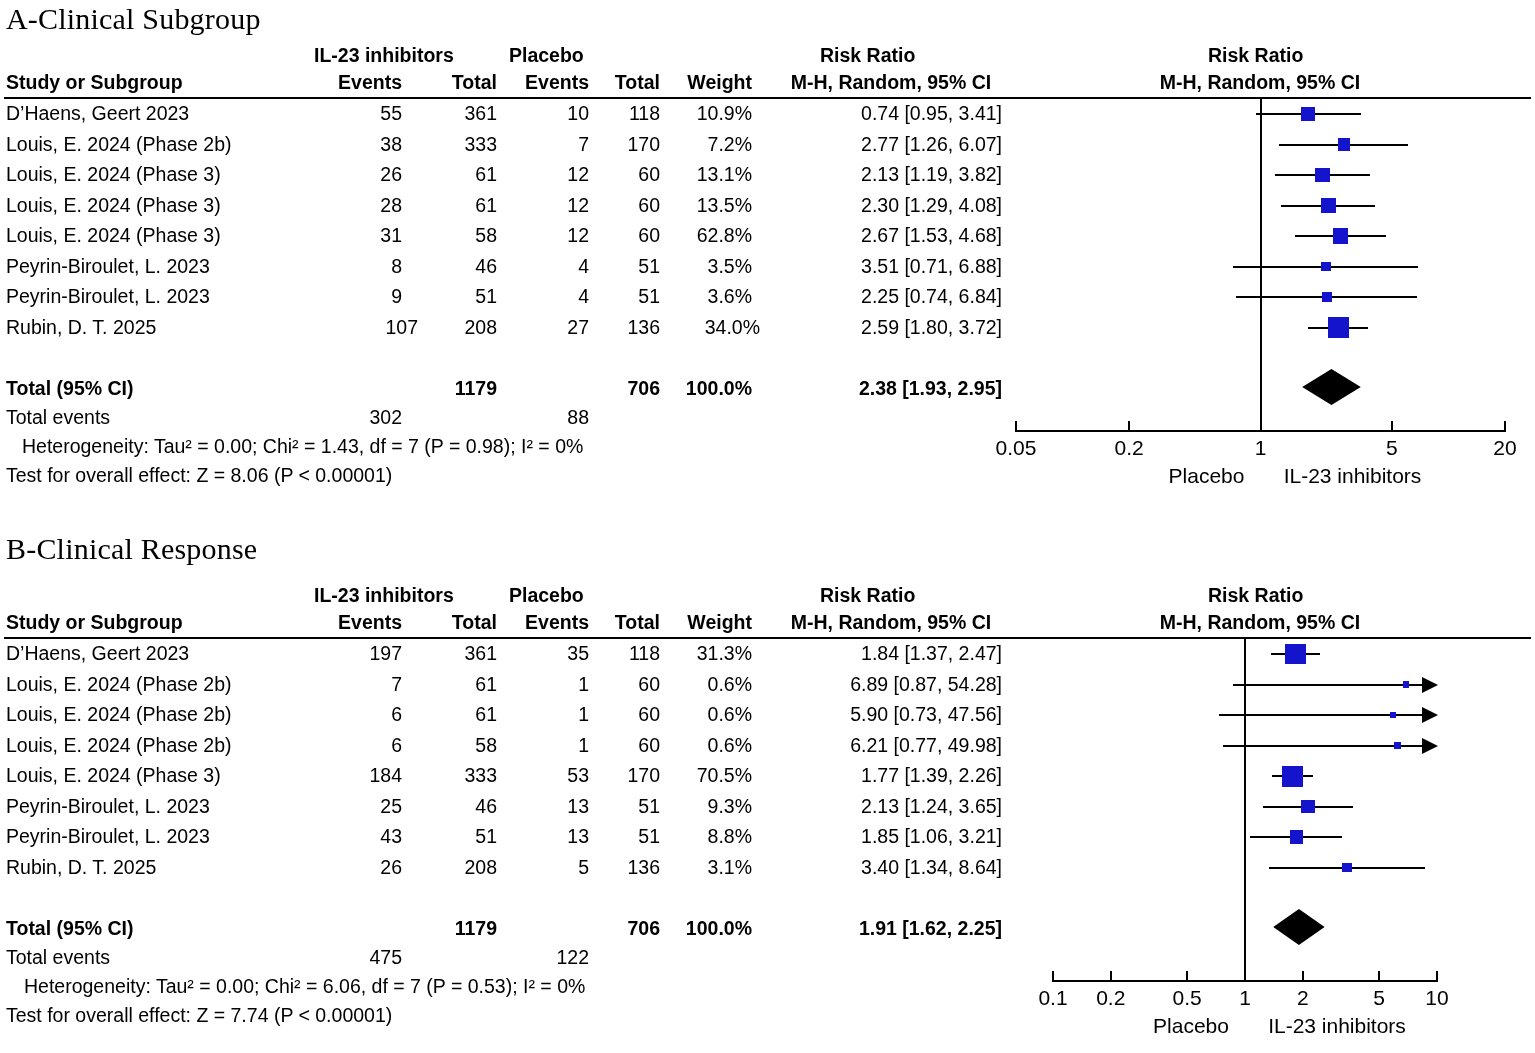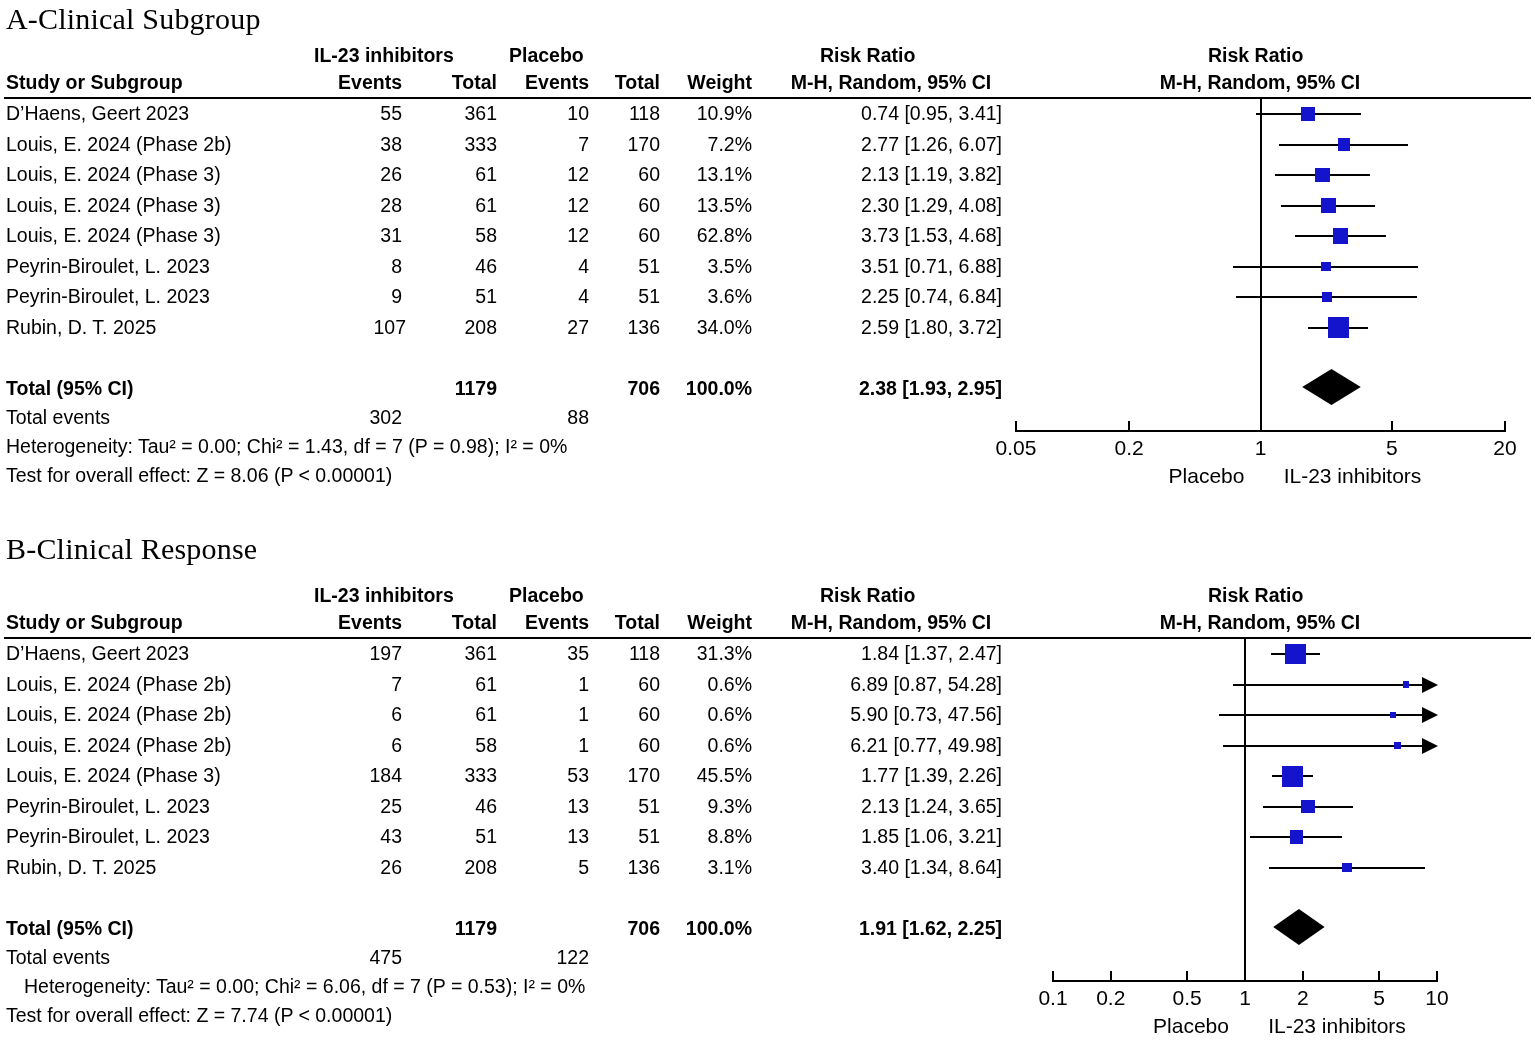--- a/index.html
+++ b/index.html
@@ -90,21 +90,21 @@
       <div class="cell num" style="left:0;width:752px;top:193.5px">13.5%</div>
       <div class="cell num" style="left:0;width:1002px;top:193.5px">2.30 [1.29, 4.08]</div>
       <div class="ci" style="left:1281.2829060500385px;top:204.5px;width:93.97725349515099px"></div>
       <div class="marker" style="left:1320.9011583006873px;top:197.9223598094466px;width:15.155280381106826px;height:15.155280381106826px"></div>
       <div class="cell" style="left:6px;top:224px">Louis, E. 2024 (Phase 3)</div>
       <div class="cell num" style="left:0;width:402px;top:224px">31</div>
       <div class="cell num" style="left:0;width:497px;top:224px">58</div>
       <div class="cell num" style="left:0;width:589px;top:224px">12</div>
       <div class="cell num" style="left:0;width:660px;top:224px">60</div>
       <div class="cell num" style="left:0;width:752px;top:224px">62.8%</div>
-      <div class="cell num" style="left:0;width:1002px;top:224px">3.73 [1.53, 4.68]</div>
+      <div class="cell num" style="left:0;width:1002px;top:224px">2.67 [1.53, 4.68]</div>
       <div class="ci" style="left:1295.2086961756459px;top:235px;width:91.24928451871119px"></div>
       <div class="marker" style="left:1332.939401123774px;top:228.28598133238913px;width:15.428037335221727px;height:15.428037335221727px"></div>
       <div class="cell" style="left:6px;top:254.5px">Peyrin-Biroulet, L. 2023</div>
       <div class="cell num" style="left:0;width:402px;top:254.5px">8</div>
       <div class="cell num" style="left:0;width:497px;top:254.5px">46</div>
       <div class="cell num" style="left:0;width:589px;top:254.5px">4</div>
       <div class="cell num" style="left:0;width:660px;top:254.5px">51</div>
       <div class="cell num" style="left:0;width:752px;top:254.5px">3.5%</div>
       <div class="cell num" style="left:0;width:1002px;top:254.5px">3.51 [0.71, 6.88]</div>
       <div class="ci" style="left:1232.5472749595401px;top:265.5px;width:185.35906757760313px"></div>
@@ -112,38 +112,38 @@
       <div class="cell" style="left:6px;top:285px">Peyrin-Biroulet, L. 2023</div>
       <div class="cell num" style="left:0;width:402px;top:285px">9</div>
       <div class="cell num" style="left:0;width:497px;top:285px">51</div>
       <div class="cell num" style="left:0;width:589px;top:285px">4</div>
       <div class="cell num" style="left:0;width:660px;top:285px">51</div>
       <div class="cell num" style="left:0;width:752px;top:285px">3.6%</div>
       <div class="cell num" style="left:0;width:1002px;top:285px">2.25 [0.74, 6.84]</div>
       <div class="ci" style="left:1235.9249751102325px;top:296px;width:181.50547042217022px"></div>
       <div class="marker" style="left:1321.6837841668107px;top:291.9988184356535px;width:10.00236312869298px;height:10.00236312869298px"></div>
       <div class="cell" style="left:6px;top:315.5px">Rubin, D. T. 2025</div>
-      <div class="cell num" style="left:4px;width:402px;top:315.5px">107</div>
+      <div class="cell num" style="left:16px;width:402px;top:315.5px">107</div>
       <div class="cell num" style="left:0;width:497px;top:315.5px">208</div>
       <div class="cell num" style="left:0;width:589px;top:315.5px">27</div>
       <div class="cell num" style="left:0;width:660px;top:315.5px">136</div>
-      <div class="cell num" style="left:0;width:752px;top:315.5px">34.0%</div>
+      <div class="cell num" style="left:8px;width:752px;top:315.5px">34.0%</div>
       <div class="cell num" style="left:0;width:1002px;top:315.5px">2.59 [1.80, 3.72]</div>
       <div class="ci" style="left:1308.4728582014018px;top:326.5px;width:59.248150742309235px"></div>
       <div class="marker" style="left:1327.6706091747672px;top:317px;width:21px;height:21px"></div>
       <div class="cell b" style="left:6px;top:377px">Total (95% CI)</div>
       <div class="cell num b" style="left:0;width:497px;top:377px">1179</div>
       <div class="cell num b" style="left:0;width:660px;top:377px">706</div>
       <div class="cell num b" style="left:0;width:752px;top:377px">100.0%</div>
       <div class="cell num b" style="left:0;width:1002px;top:377px">2.38 [1.93, 2.95]</div>
       <div class="diamond" style="left:1302.1642216436899px;top:369px;width:58.62850280501607px;height:36px"></div>
       <div class="cell" style="left:6px;top:406px">Total events</div>
       <div class="cell num" style="left:0;width:402px;top:406px">302</div>
       <div class="cell num" style="left:0;width:589px;top:406px">88</div>
-      <div class="cell" style="left:6px;top:435px">Heterogeneity: Tau² = 0.00; Chi² = 1.43, df = 7 (P = 0.98); I² = 0%</div>
+      <div class="cell" style="left:22px;top:435px">Heterogeneity: Tau² = 0.00; Chi² = 1.43, df = 7 (P = 0.98); I² = 0%</div>
       <div class="cell" style="left:6px;top:464px">Test for overall effect: Z = 8.06 (P &lt; 0.00001)</div>
       <div class="axis" style="left:1016px;top:430px;width:489px"></div>
       <div class="tick" style="left:1015px;top:421px"></div>
       <div class="ticklbl" style="left:1016px;top:436px">0.05</div>
       <div class="tick" style="left:1128.1439462351223px;top:421px"></div>
       <div class="ticklbl" style="left:1129.1439462351223px;top:436px">0.2</div>
       <div class="tick" style="left:1259.5px;top:421px"></div>
       <div class="ticklbl" style="left:1260.5px;top:436px">1</div>
       <div class="tick" style="left:1390.8560537648777px;top:421px"></div>
       <div class="ticklbl" style="left:1391.8560537648777px;top:436px">5</div>
@@ -205,21 +205,21 @@
       <div class="cell num" style="left:0;width:752px;top:733.5px">0.6%</div>
       <div class="cell num" style="left:0;width:1002px;top:733.5px">6.21 [0.77, 49.98]</div>
       <div class="ci" style="left:1223.2062192331164px;top:744.5px;width:199.79378076688363px"></div>
       <div class="arrow" style="left:1422px;top:737.5px"></div>
       <div class="marker" style="left:1393.9004220635031px;top:742.1268348295998px;width:6.746330340800302px;height:6.746330340800302px"></div>
       <div class="cell" style="left:6px;top:764px">Louis, E. 2024 (Phase 3)</div>
       <div class="cell num" style="left:0;width:402px;top:764px">184</div>
       <div class="cell num" style="left:0;width:497px;top:764px">333</div>
       <div class="cell num" style="left:0;width:589px;top:764px">53</div>
       <div class="cell num" style="left:0;width:660px;top:764px">170</div>
-      <div class="cell num" style="left:0;width:752px;top:764px">45.5%</div>
+      <div class="cell num" style="left:0;width:752px;top:764px">70.5%</div>
       <div class="cell num" style="left:0;width:1002px;top:764px">1.77 [1.39, 2.26]</div>
       <div class="ci" style="left:1272.4588416487861px;top:775px;width:40.5299786675148px"></div>
       <div class="marker" style="left:1282.1108671414668px;top:765.5px;width:21px;height:21px"></div>
       <div class="cell" style="left:6px;top:794.5px">Peyrin-Biroulet, L. 2023</div>
       <div class="cell num" style="left:0;width:402px;top:794.5px">25</div>
       <div class="cell num" style="left:0;width:497px;top:794.5px">46</div>
       <div class="cell num" style="left:0;width:589px;top:794.5px">13</div>
       <div class="cell num" style="left:0;width:660px;top:794.5px">51</div>
       <div class="cell num" style="left:0;width:752px;top:794.5px">9.3%</div>
       <div class="cell num" style="left:0;width:1002px;top:794.5px">2.13 [1.24, 3.65]</div>

